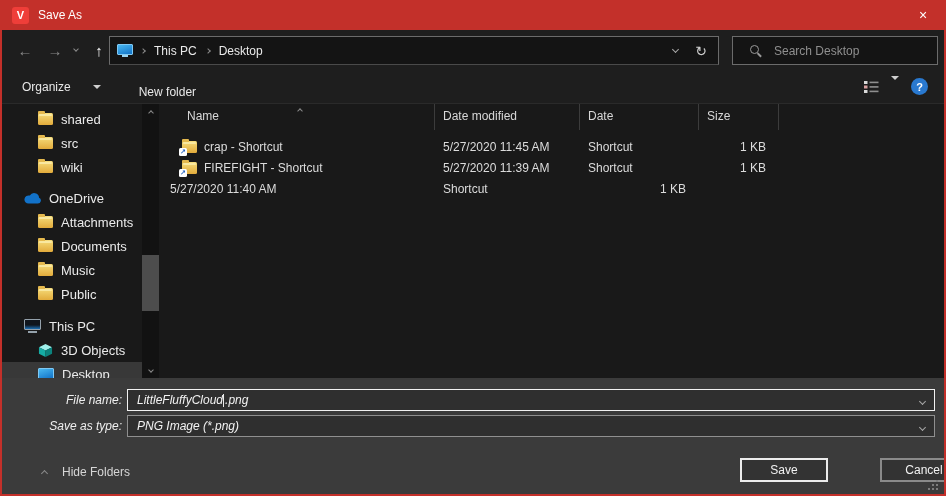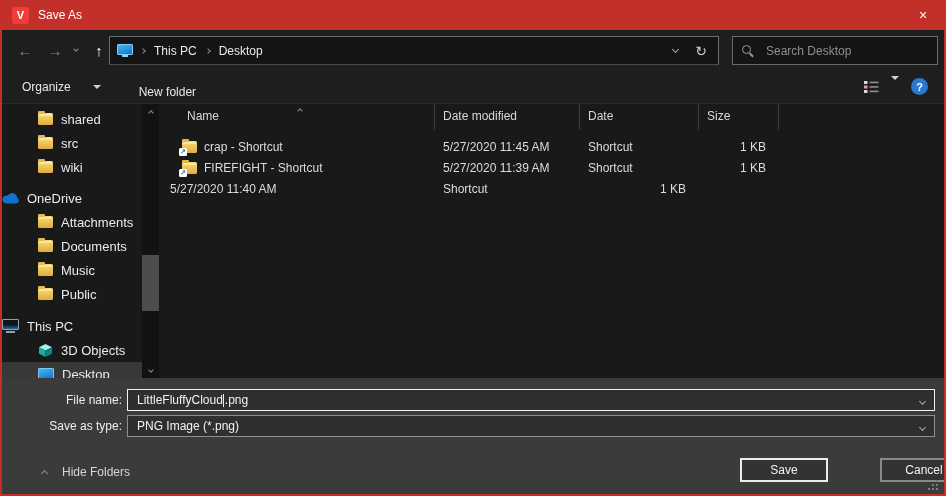--- a/index.html
+++ b/index.html
@@ -24,21 +24,21 @@
   .g-fwd{left:40px;width:26px;color:#8a8a8a;}
   .g-hist{left:66px;width:16px;}
   .g-up{left:84px;width:26px;color:#f2f2f2;font-weight:bold;}
   .addressbar{position:absolute;left:107px;top:6px;width:610px;height:29px;background:#141414;
     border:1px solid #6b6b6b;border-bottom-color:#4a4a4a;display:flex;align-items:center;padding:0 4px 0 7px;}
   .crumb{padding:0 4px;color:#eaeaea;}
   .addr-right{margin-left:auto;display:flex;align-items:center;}
   .addr-btn{width:26px;height:27px;display:flex;align-items:center;justify-content:center;}
   .refresh{color:#cfcfcf;font-size:14px;}
   .searchbox{position:absolute;left:730px;top:6px;width:206px;height:29px;background:#141414;
-    border:1px solid #6b6b6b;display:flex;align-items:center;padding:0 8px;}
+    border:1px solid #6b6b6b;display:flex;align-items:center;padding:0 16px;}
   .searchbox input{background:transparent;border:none;outline:none;color:#cccccc;font-size:12px;
     font-family:"Liberation Sans","DejaVu Sans",sans-serif;width:150px;margin-left:10px;}
   .searchbox input::placeholder{color:#8f8f8f;}
   .icon-search{position:relative;width:13px;height:13px;flex:none;}
   .icon-search::before{content:"";position:absolute;width:7px;height:7px;border:1.5px solid #9a9a9a;border-radius:50%;left:1px;top:1px;}
   .icon-search::after{content:"";position:absolute;width:5px;height:1.5px;background:#9a9a9a;transform:rotate(45deg);right:0;bottom:2px;}
   
   .toolbar{height:34px;background:#1e1e1e;border-bottom:1px solid #2a2a2a;display:flex;align-items:center;position:relative;}
   .tb-item{display:flex;align-items:center;gap:22px;color:#e8e8e8;}
   .tb-organize{margin-left:20px;}
@@ -51,21 +51,21 @@
   .chev{display:inline-block;border-right:1.5px solid #a8a8a8;border-bottom:1.5px solid #a8a8a8;}
   .chev.c4{width:4px;height:4px;} .chev.c5{width:5px;height:5px;}
   .chev.down{transform:rotate(45deg);margin-top:-3px;}
   .chev.up{transform:rotate(-135deg);margin-top:3px;}
   .chev.right{transform:rotate(-45deg);}
   .chev.dim{border-color:#8a8a8a;}
   
   .content{position:relative;height:274px;display:flex;background:#191919;overflow:hidden;}
   .sidebar{position:relative;width:160px;flex:none;overflow:hidden;padding-top:3px;}
   .side-item{height:24px;display:flex;align-items:center;gap:8px;margin-right:20px;color:#eaeaea;font-size:13px;}
-  .ind1{} .ind2{padding-left:36px;}
+  .ind1{padding-left:22px;} .ind2{padding-left:36px;}
   .side-item.selected{background:#383838;}
   .side-gap7{height:7px;} .side-gap8{height:8px;}
   .side-scrollbar{position:absolute;top:0;bottom:0;left:140px;width:17px;background:#121212;}
   .sb-arrow{position:absolute;left:0;width:17px;height:14px;display:flex;align-items:center;justify-content:center;}
   .sb-thumb{position:absolute;left:0;width:17px;top:151px;height:56px;background:#4d4d4d;}
   
   .icon-folder{position:relative;width:15px;height:12px;flex:none;background:linear-gradient(180deg,#f6dd7c,#e2ab3b);border-radius:1.5px;}
   .icon-folder::before{content:"";position:absolute;top:-2px;left:0;width:7px;height:3px;background:#e5b94e;border-radius:1px 1px 0 0;}
   .icon-folder::after{content:"";position:absolute;top:1px;left:1px;right:1px;height:2px;background:#f9e8a0;border-radius:1px;}
   .shortcut-badge{position:absolute;left:-3px;bottom:-3px;width:8px;height:8px;background:#ffffff;border-radius:1.5px;
@@ -87,21 +87,21 @@
   .fl-header .hcell{border-right:1px solid #3c3c3c;line-height:25px;padding-left:8px;height:26px;}
   .fl-header .hcell.first{padding-left:25px;}
   .sort-caret{position:absolute;top:2px;left:136px;}
   .fl-rows{margin-top:6px;}
   .file-row{display:grid;grid-template-columns:273px 145px 119px 80px;height:21px;align-items:center;color:#dcdcdc;}
   .cell-name{display:flex;align-items:center;gap:7px;padding-left:20px;}
   .cell-date,.cell-type{padding-left:8px;}
   .cell-size{text-align:right;padding-right:13px;}
   
   .bottom{position:absolute;left:0;right:0;top:378px;bottom:0;background:#3b3b3b;}
-  .field-row{position:absolute;left:0;right:9px;display:flex;align-items:center;}
+  .field-row{position:absolute;left:0;right:9px;display:flex;align-items:center;font-style:italic;}
   .row-filename{top:11px;} .row-type{top:37px;}
   .field-label{width:125px;text-align:right;padding-right:5px;color:#efefef;flex:none;}
   .combo{flex:1;height:22px;background:#2f2f2f;display:flex;align-items:center;padding:0 9px;color:#f2f2f2;text-align:right;}
   .combo .chevwrap{margin-left:auto;}
   .combo-focused{border:1px solid #f2f2f2;}
   .combo-normal{border:1px solid #8f8f8f;}
   .caret-bar{width:1px;height:13px;background:#e9e9e9;margin:0 1px 0 0;}
   .hide-folders{position:absolute;left:40px;top:87px;display:flex;align-items:center;gap:15px;color:#d6d6d6;}
   .btn{position:absolute;top:80px;width:88px;height:24px;background:#333333;display:flex;align-items:center;
     justify-content:center;color:#f2f2f2;font-size:12px;}

